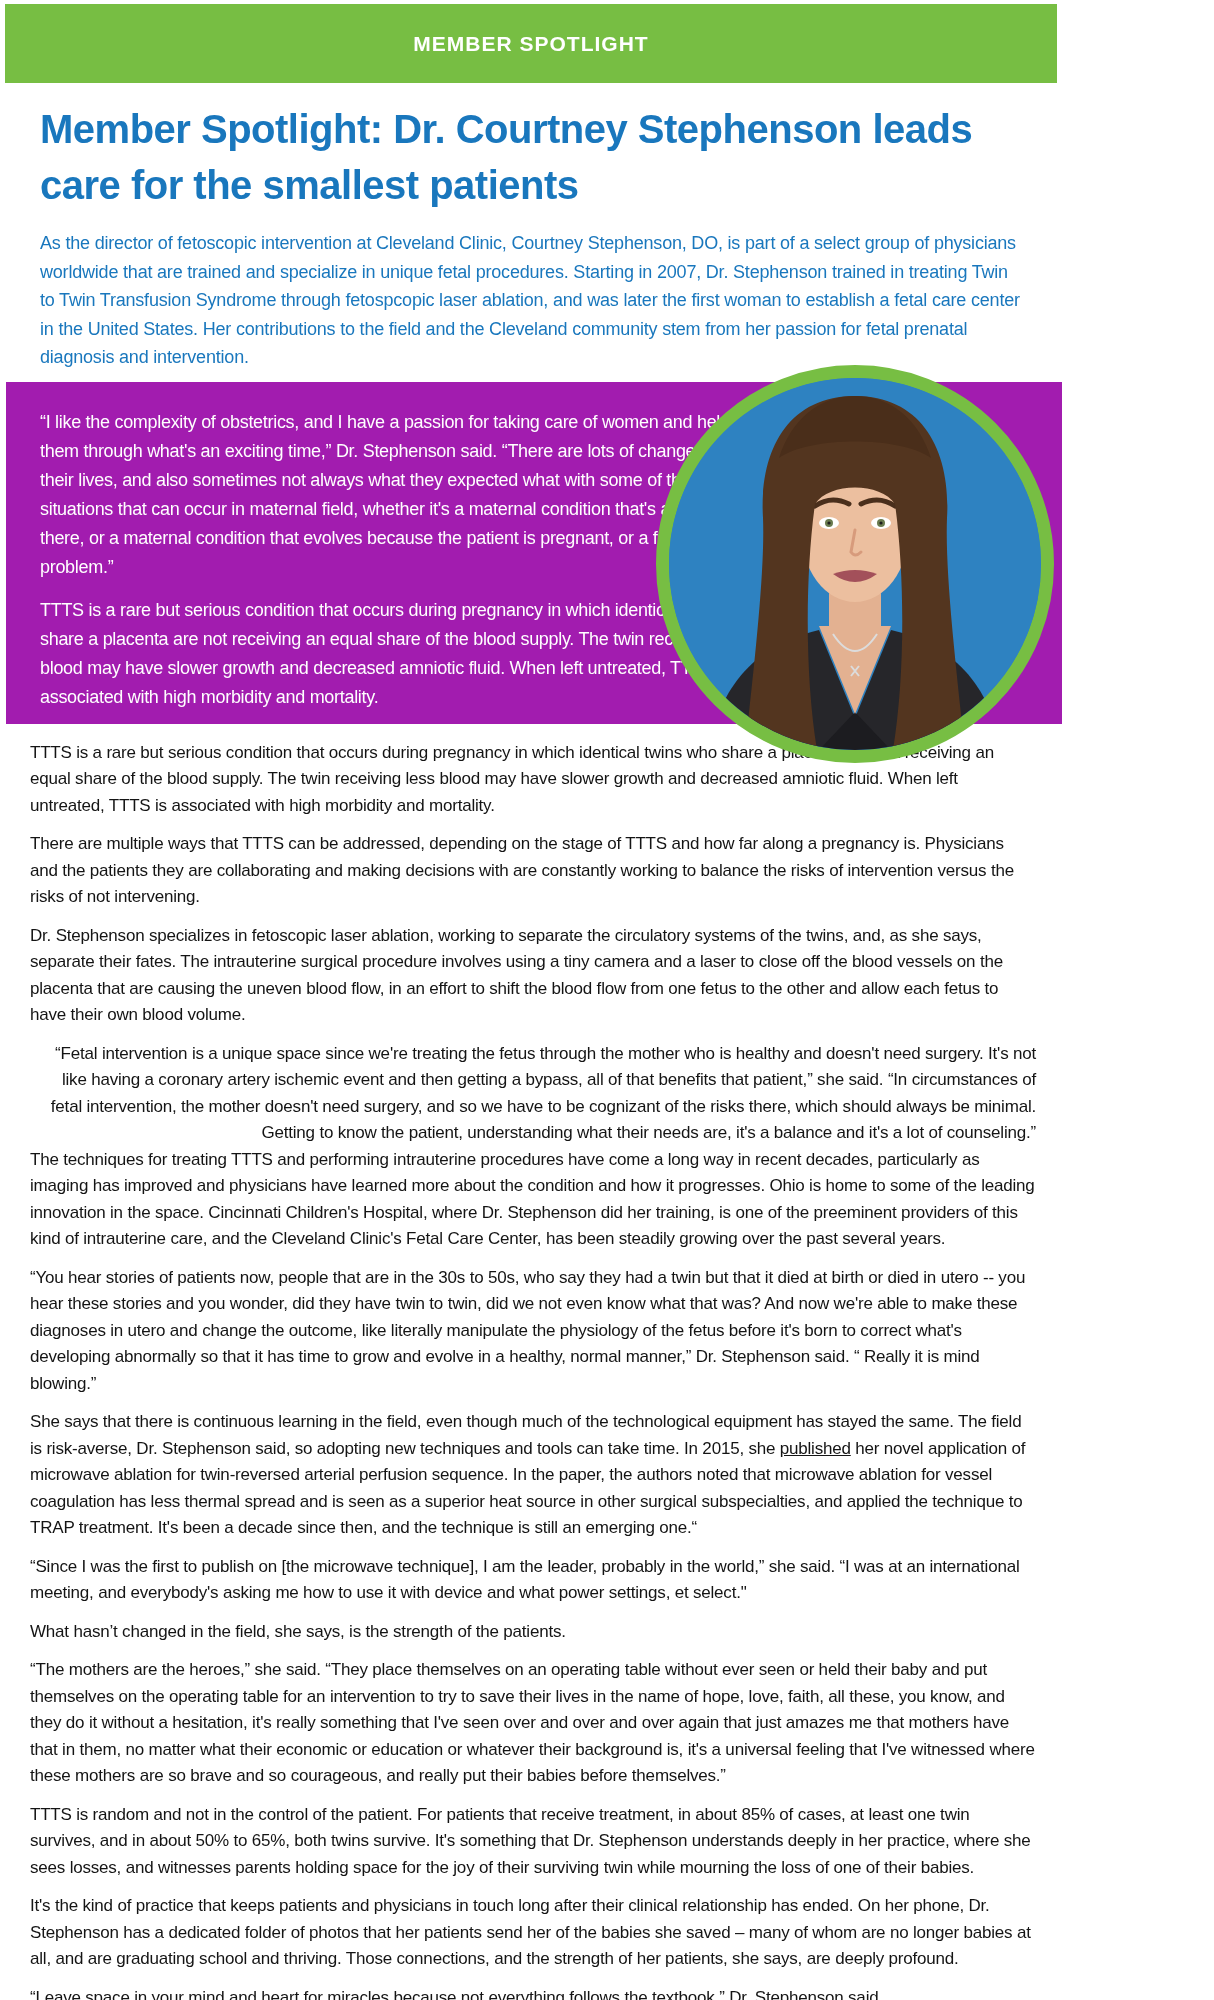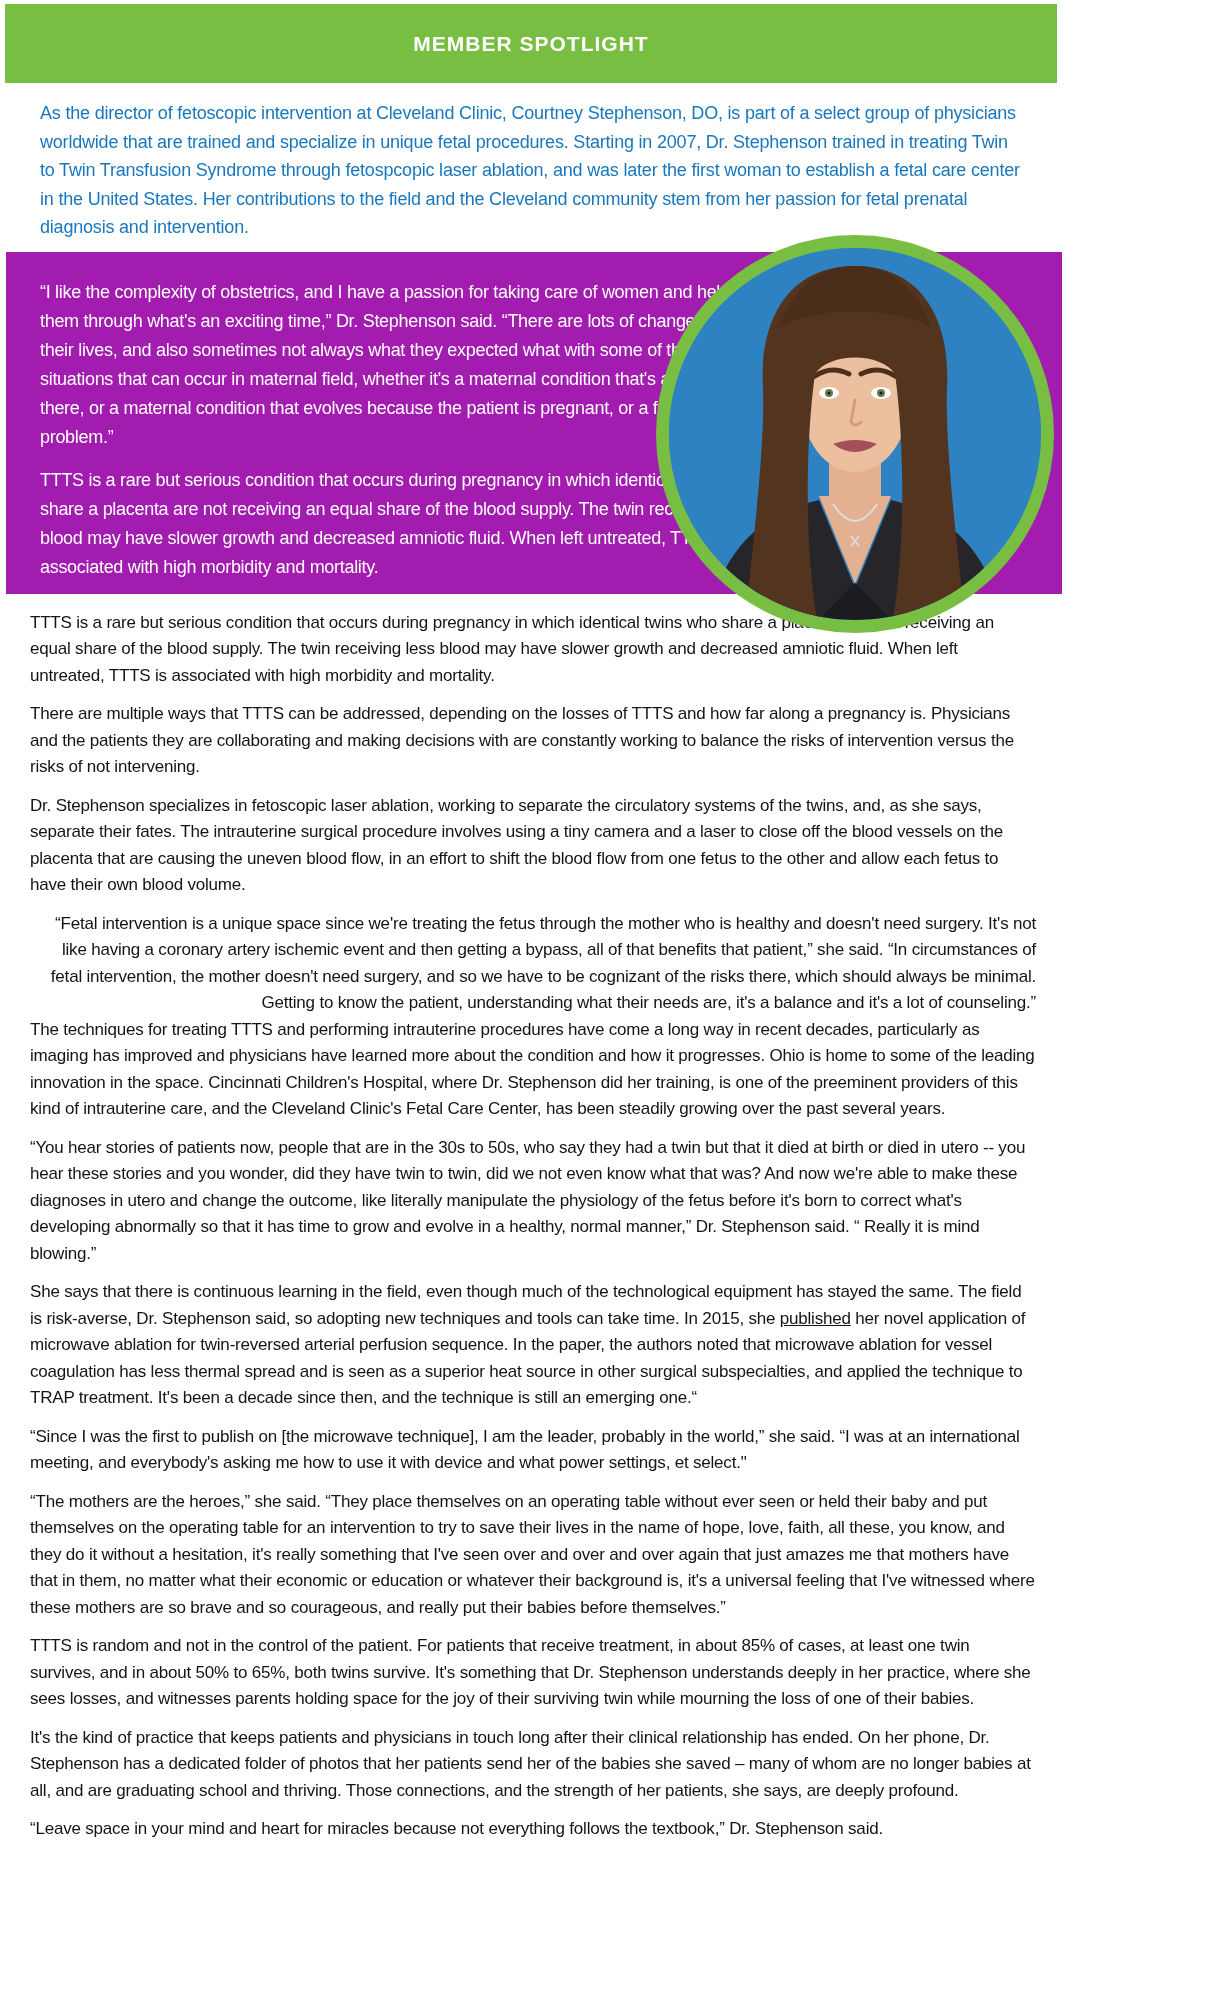--- a/index.html
+++ b/index.html
@@ -55,20 +55,21 @@
 </style>
 </head>
 <body>
 
 <div class="page">
 
   <div class="banner">
     <span class="banner-label">MEMBER SPOTLIGHT</span>
   </div>
 
+  <h1 class="page-title">Member Spotlight: Dr. Courtney Stephenson leads care for the smallest patients</h1>
 
   <p class="intro">As the director of fetoscopic intervention at Cleveland Clinic, Courtney Stephenson, DO, is part of a select group of physicians worldwide that are trained and specialize in unique fetal procedures. Starting in 2007, Dr. Stephenson trained in treating Twin to Twin Transfusion Syndrome through fetospcopic laser ablation, and was later the first woman to establish a fetal care center in the United States. Her contributions to the field and the Cleveland community stem from her passion for fetal prenatal diagnosis and intervention.</p>
 
   <section class="quote-box">
     <div class="quote-text">
       <p>“I like the complexity of obstetrics, and I have a passion for taking care of women and helping them through what's an exciting time,” Dr. Stephenson said. “There are lots of changes in their lives, and also sometimes not always what they expected what with some of the high risk situations that can occur in maternal field, whether it's a maternal condition that's already there, or a maternal condition that evolves because the patient is pregnant, or a fetal problem.”</p>
       <p>TTTS is a rare but serious condition that occurs during pregnancy in which identical twins who share a placenta are not receiving an equal share of the blood supply. The twin receiving less blood may have slower growth and decreased amniotic fluid. When left untreated, TTTS is associated with high morbidity and mortality.</p>
     </div>
 
     <div class="photo-ring">
@@ -104,26 +105,27 @@
         <path d="M182,288 L190,298 M190,288 L182,298" stroke="#dcdcdc" stroke-width="2"></path>
 
         <path d="M186,18 C118,18 90,74 94,140 C96,192 86,280 76,372 L148,372 C136,300 136,198 146,126 C160,104 212,104 226,126 C236,198 236,300 224,372 L296,372 C286,280 276,192 278,140 C282,74 254,18 186,18 Z" fill="#53351f"></path>
         <path d="M186,18 C150,18 122,42 110,80 C140,58 232,58 262,80 C250,42 222,18 186,18 Z" fill="#4a2e1a"></path>
       </svg>
     </div>
   </section>
 
   <div class="article-body">
     <p>TTTS is a rare but serious condition that occurs during pregnancy in which identical twins who share a placenta are not receiving an equal share of the blood supply. The twin receiving less blood may have slower growth and decreased amniotic fluid. When left untreated, TTTS is associated with high morbidity and mortality.</p>
-    <p>There are multiple ways that TTTS can be addressed, depending on the losses of TTTS and how far along a pregnancy is. Physicians and the patients they are collaborating and making decisions with are constantly working to balance the risks of intervention versus the risks of not intervening.</p>
+    <p>There are multiple ways that TTTS can be addressed, depending on the stage of TTTS and how far along a pregnancy is. Physicians and the patients they are collaborating and making decisions with are constantly working to balance the risks of intervention versus the risks of not intervening.</p>
     <p>Dr. Stephenson specializes in fetoscopic laser ablation, working to separate the circulatory systems of the twins, and, as she says, separate their fates. The intrauterine surgical procedure involves using a tiny camera and a laser to close off the blood vessels on the placenta that are causing the uneven blood flow, in an effort to shift the blood flow from one fetus to the other and allow each fetus to have their own blood volume.</p>
     <p class="joined">“Fetal intervention is a unique space since we're treating the fetus through the mother who is healthy and doesn't need surgery. It's not like having a coronary artery ischemic event and then getting a bypass, all of that benefits that patient,” she said. “In circumstances of fetal intervention, the mother doesn't need surgery, and so we have to be cognizant of the risks there, which should always be minimal. Getting to know the patient, understanding what their needs are, it's a balance and it's a lot of counseling.”</p>
     <p>The techniques for treating TTTS and performing intrauterine procedures have come a long way in recent decades, particularly as imaging has improved and physicians have learned more about the condition and how it progresses. Ohio is home to some of the leading innovation in the space. Cincinnati Children's Hospital, where Dr. Stephenson did her training, is one of the preeminent providers of this kind of intrauterine care, and the Cleveland Clinic's Fetal Care Center, has been steadily growing over the past several years.</p>
     <p>“You hear stories of patients now, people that are in the 30s to 50s, who say they had a twin but that it died at birth or died in utero -- you hear these stories and you wonder, did they have twin to twin, did we not even know what that was? And now we're able to make these diagnoses in utero and change the outcome, like literally manipulate the physiology of the fetus before it's born to correct what's developing abnormally so that it has time to grow and evolve in a healthy, normal manner,” Dr. Stephenson said. “ Really it is mind blowing.”</p>
     <p><span>She says that there is continuous learning in the field, even though much of the technological equipment has stayed the same. The field is risk-averse, Dr. Stephenson said, so adopting new techniques and tools can take time. In 2015, she </span><a class="pub-link">published</a><span> her novel application of microwave ablation for twin-reversed arterial perfusion sequence. In the paper, the authors noted that microwave ablation for vessel coagulation has less thermal spread and is seen as a superior heat source in other surgical subspecialties, and applied the technique to TRAP treatment. It's been a decade since then, and the technique is still an emerging one.“</span></p>
     <p>“Since I was the first to publish on [the microwave technique], I am the leader, probably in the world,” she said. “I was at an international meeting, and everybody's asking me how to use it with device and what power settings, et select."</p>
+    <p>What hasn’t changed in the field, she says, is the strength of the patients.</p>
     <p>“The mothers are the heroes,” she said. “They place themselves on an operating table without ever seen or held their baby and put themselves on the operating table for an intervention to try to save their lives in the name of hope, love, faith, all these, you know, and they do it without a hesitation, it's really something that I've seen over and over and over again that just amazes me that mothers have that in them, no matter what their economic or education or whatever their background is, it's a universal feeling that I've witnessed where these mothers are so brave and so courageous, and really put their babies before themselves.”</p>
     <p>TTTS is random and not in the control of the patient. For patients that receive treatment, in about 85% of cases, at least one twin survives, and in about 50% to 65%, both twins survive. It's something that Dr. Stephenson understands deeply in her practice, where she sees losses, and witnesses parents holding space for the joy of their surviving twin while mourning the loss of one of their babies.</p>
     <p>It's the kind of practice that keeps patients and physicians in touch long after their clinical relationship has ended. On her phone, Dr. Stephenson has a dedicated folder of photos that her patients send her of the babies she saved – many of whom are no longer babies at all, and are graduating school and thriving. Those connections, and the strength of her patients, she says, are deeply profound.</p>
     <p>“Leave space in your mind and heart for miracles because not everything follows the textbook,” Dr. Stephenson said.</p>
   </div>
 
 </div>
 
 </body></html>

